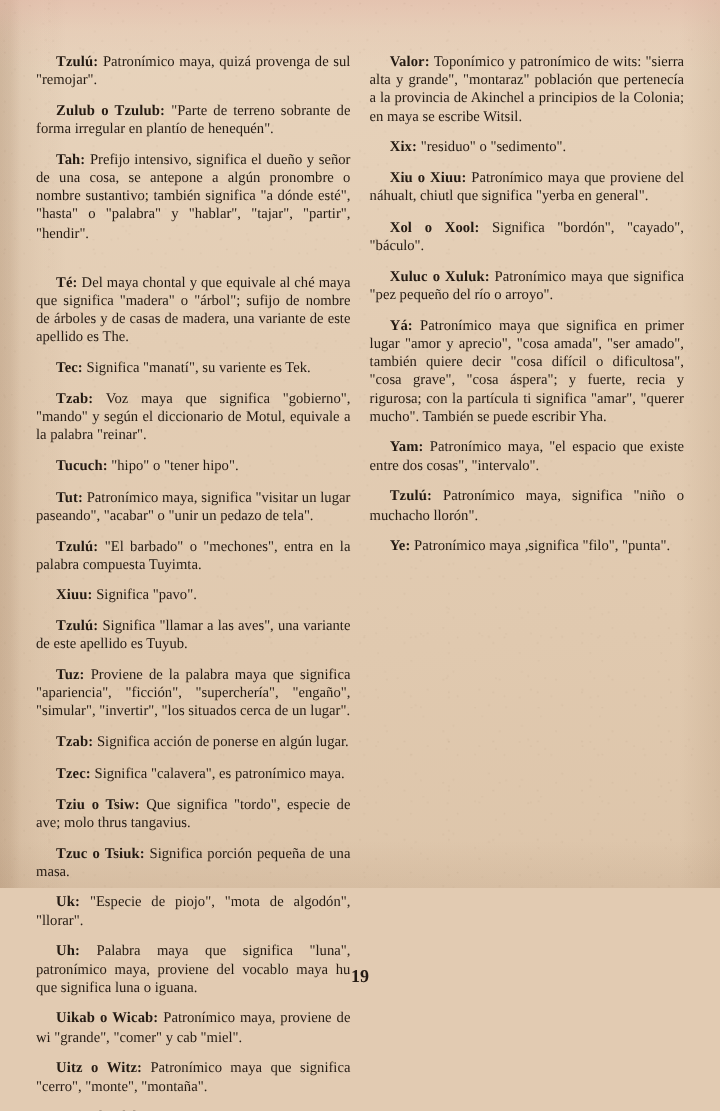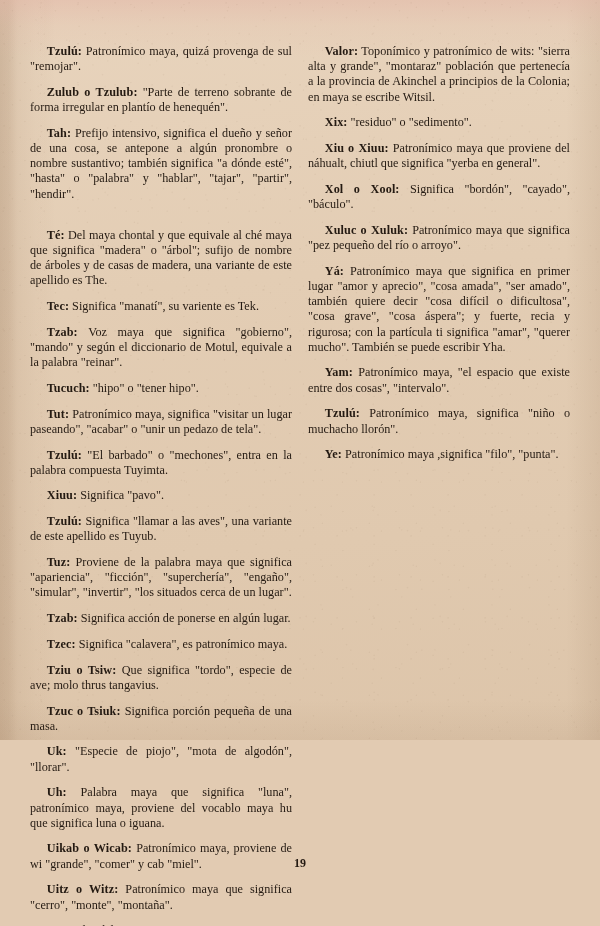--- a/index.html
+++ b/index.html
@@ -104,26 +104,26 @@
   }
   
   .entry.gap-after { margin-bottom: 26px; }
   
   .column.right .entry:first-child { margin-top: 0; }
 
   
   #folio {
     position: absolute;
     left: 0;
-    top: 856px;
+    top: 806px;
     width: 600px;
     text-align: center;
     font-family: "Liberation Serif", serif;
     font-weight: bold;
-    font-size: 12px;
+    font-size: 15px;
     color: #241a12;
   }
 </style>
 </head>
 <body>
 
 <div id="page">
 
   <div id="columns">
     <div class="column left">

